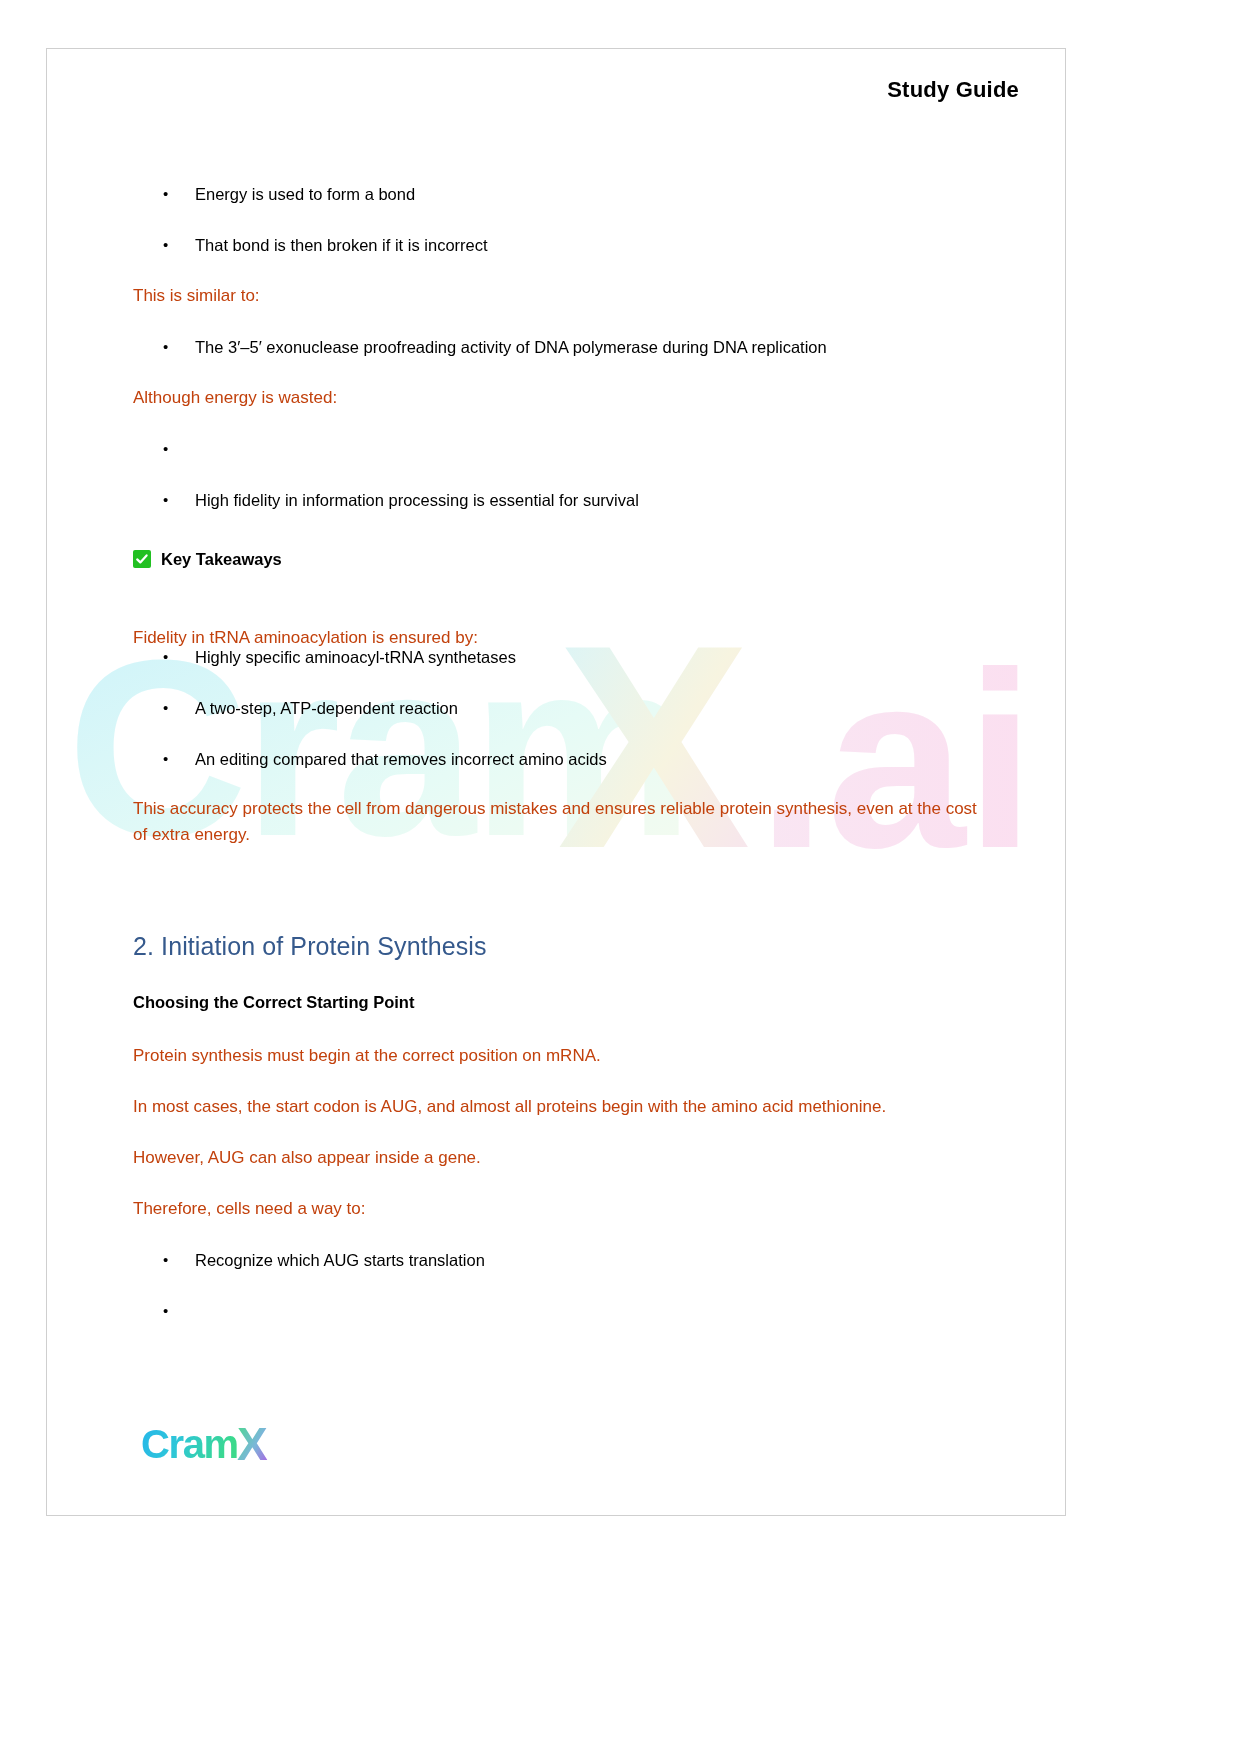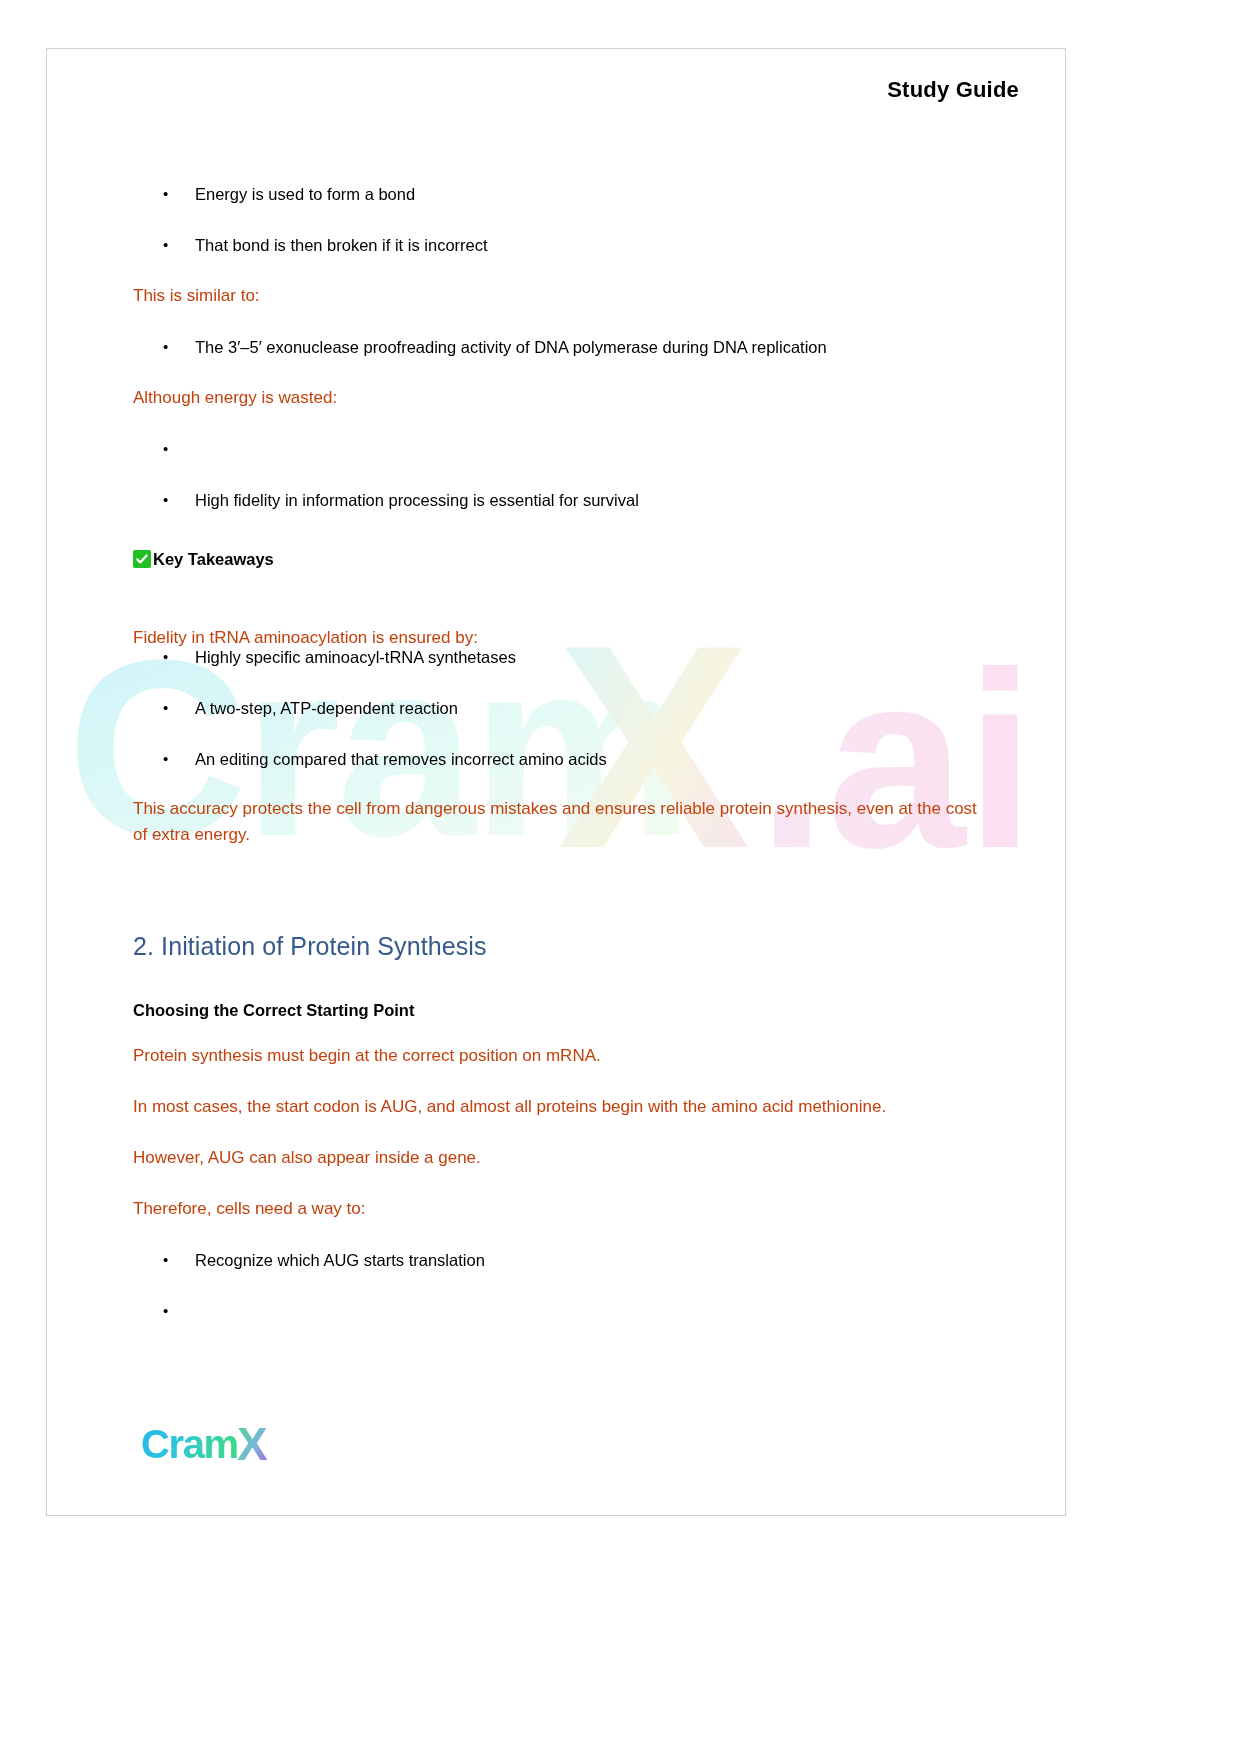--- a/index.html
+++ b/index.html
@@ -86,21 +86,21 @@
 
   b, .b { font-weight: normal; }
 
   
   .takeaway {
     position: absolute;
     left: 86px;
     top: 500px;
     display: flex;
     align-items: center;
-    gap: 2px;
+    gap: 10px;
   }
   .check-box {
     width: 18px;
     height: 18px;
     border-radius: 2px;
     background: #22c022;
     display: inline-flex;
     align-items: center;
     justify-content: center;
     flex: 0 0 18px;
@@ -226,21 +226,21 @@
     </div>
     <div class="bullet-row" style="top:697px;">
       <span class="bullet-dot">•</span>
       <span class="bullet-text">An editing compared that removes incorrect amino acids</span>
     </div>
 
     <div class="para wide" style="top:747px;"><span>This accuracy protects the cell from dangerous mistakes and ensures </span><b>reliable protein synthesis</b><span>, even at the cost of extra energy.</span></div>
 
     <div class="section-heading">2. Initiation of Protein Synthesis</div>
 
-    <div class="subheading" style="top:944px;margin-top:8px;">Choosing the Correct Starting Point</div>
+    <div class="subheading" style="top:944px;">Choosing the Correct Starting Point</div>
 
     <div class="para" style="top:994px;"><span>Protein synthesis must begin at the </span><b>correct position on mRNA</b><span>.</span></div>
 
     <div class="para" style="top:1045px;"><span>In most cases, the start codon is </span><b>AUG</b><span>, and almost all proteins begin with the amino acid </span><b>methionine</b><span>.</span></div>
 
     <div class="para" style="top:1096px;"><span>However, AUG can also appear </span><b>inside a gene</b><span>.</span></div>
 
     <div class="para" style="top:1147px;">Therefore, cells need a way to:</div>
 
     <div class="bullet-row" style="top:1198px;">

